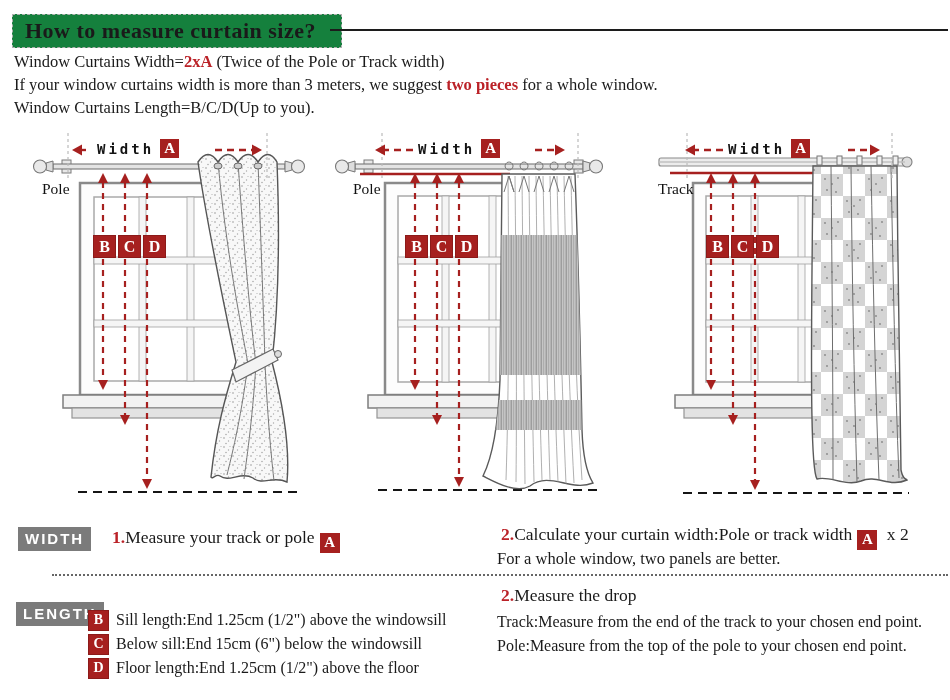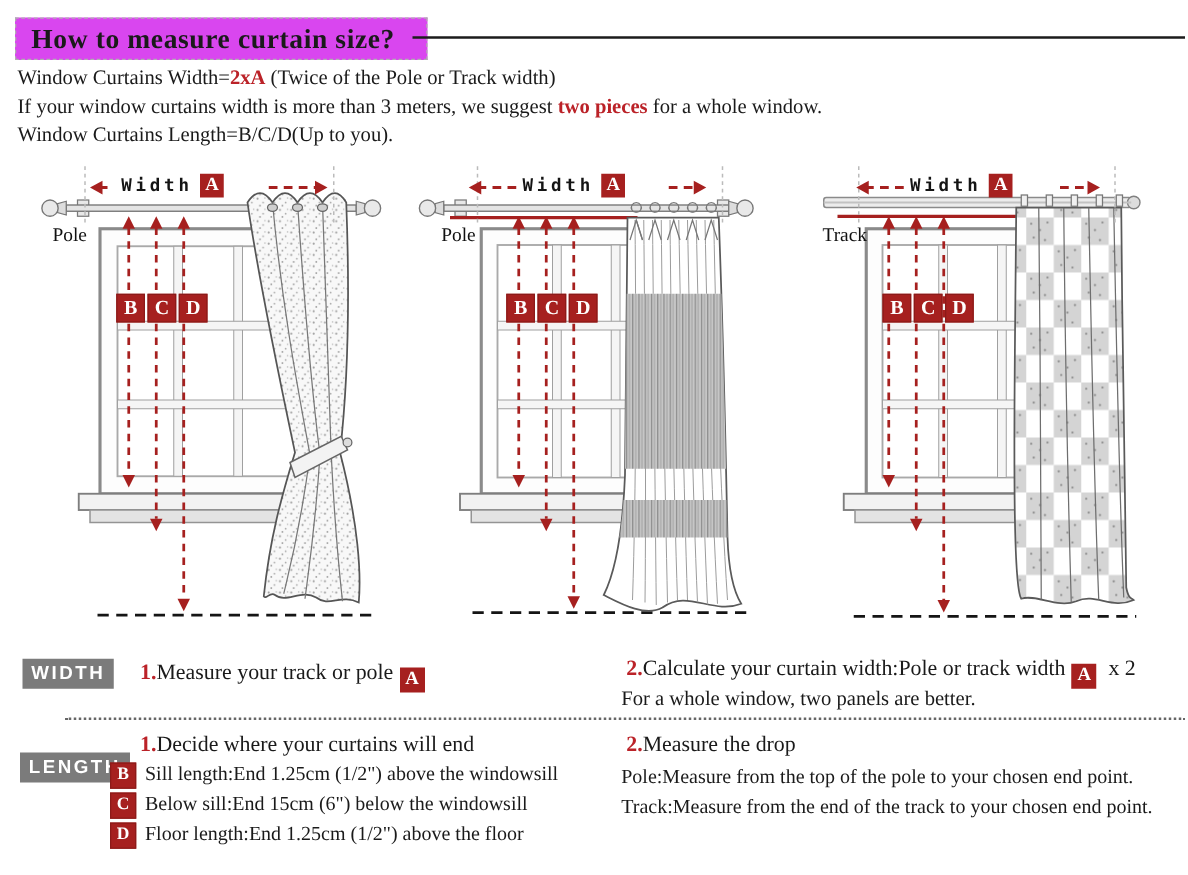--- a/index.html
+++ b/index.html
@@ -1,20 +1,20 @@
 <!DOCTYPE html>
 <html><head>
 <meta charset="utf-8">
 <style>
   html,body{margin:0;padding:0;background:#fff;}
   .canvas{position:relative;width:950px;height:700px;background:#fff;overflow:hidden;
           font-family:"Liberation Serif", serif;color:#1a1a1a;}
   
   .title-box{position:absolute;left:12px;top:14px;width:304px;height:28px;
-             border:1px dashed #b0b0b0;background:#d946ef;display:flex;align-items:center;
+             border:1px dashed #b0b0b0;background:#15803d;display:flex;align-items:center;
              padding:2px 12px;font-size:22px;font-weight:bold;letter-spacing:.5px;}
   .title-rule{position:absolute;left:330px;top:29px;width:618px;border-top:2px solid #1c1c1c;}
   .intro{position:absolute;left:14px;top:50px;font-size:16.5px;line-height:23px;}
   .intro .hl{color:#bb2228;font-weight:bold;}
   
   .diagram{position:absolute;top:130px;width:305px;height:380px;}
   .diagram svg{position:absolute;left:0;top:0;}
   .width-label{position:absolute;top:9px;display:flex;align-items:center;gap:6px;z-index:3;}
   .width-word{font-family:"DejaVu Sans Mono", monospace;font-weight:bold;font-size:14px;
               letter-spacing:3px;color:#141414;}
@@ -357,38 +357,35 @@
     <span class="num">1.</span><span>Measure your track or pole</span><span class="inline-badge">A</span>
   </div>
   <div class="step" style="left:481px;top:524px;">
     <span class="num">2.</span><span>Calculate your curtain width:Pole or track width</span><span class="inline-badge">A</span><span> x 2</span>
   </div>
   <div class="subnote" style="left:497px;top:549px;">For a whole window, two panels are better.</div>
 
   <div class="dotted-sep" style="top:574px;"></div>
 
   <div class="sec-badge" style="left:16px;top:586px;margin-top:16px;">LENGTH</div>
-  <div class="step" style="left:92px;top:585px;">
-    <span class="num">1.</span><span>Decide where your curtains will end</span>
-  </div>
   <div class="len-items" style="left:88px;top:608px;">
     <div class="len-item">
       <span class="bcd-inline">B</span>
       <span>Sill length:End 1.25cm (1/2") above the windowsill</span>
     </div>
     <div class="len-item">
       <span class="bcd-inline">C</span>
       <span>Below sill:End 15cm (6") below the windowsill</span>
     </div>
     <div class="len-item">
       <span class="bcd-inline">D</span>
       <span>Floor length:End 1.25cm (1/2") above the floor</span>
     </div>
   </div>
   <div class="step" style="left:481px;top:585px;">
     <span class="num">2.</span><span>Measure the drop</span>
   </div>
   <div class="drop-lines" style="left:497px;top:610px;">
+    <div>Track:Measure from the end of the track to your chosen end point.</div>
     <div>Pole:Measure from the top of the pole to your chosen end point.</div>
-    <div>Track:Measure from the end of the track to your chosen end point.</div>
   </div>
 
 </div>
 
 </body></html>

